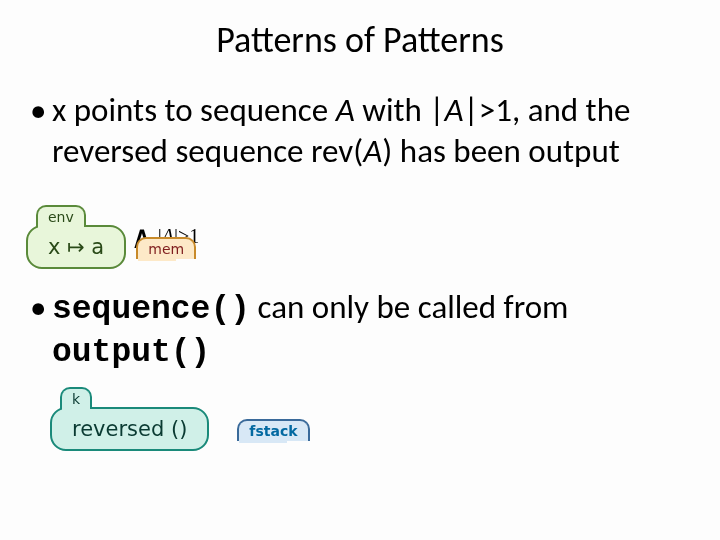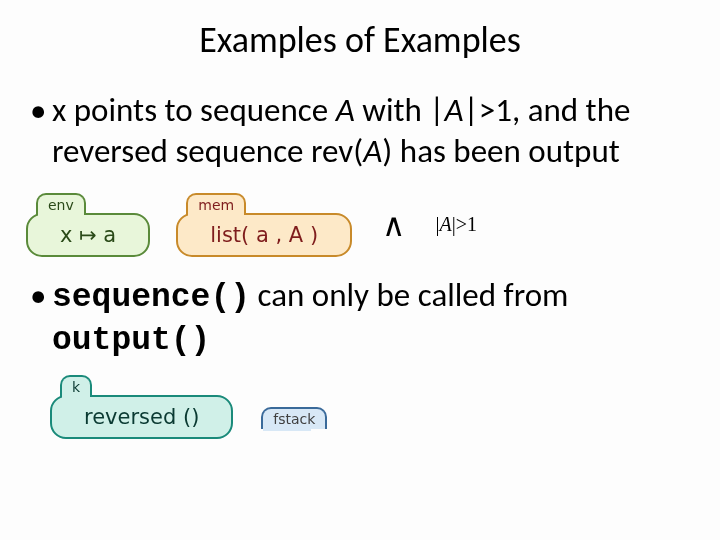--- a/index.html
+++ b/index.html
@@ -30,22 +30,22 @@
     content: "•";
     position: absolute;
     left: 2px;
     top: 0;
   }
   .italic { font-style: italic; }
   .mono { font-family: 'Courier New', monospace; font-weight: bold; }
   .row1 {
     display: flex;
     align-items: center;
-    gap: 26px;
-    margin: 20px 0 18px 6px;
+    gap: 0;
+    margin: 32px 0 18px 6px;
   }
   .row2 {
     display: flex;
     align-items: center;
     gap: 18px;
     margin: 14px 0 0 30px;
   }
   .block {
     position: relative;
     font-family: 'DejaVu Sans', 'Segoe UI', sans-serif;
@@ -61,21 +61,21 @@
     border-bottom: none;
     border-radius: 10px 10px 0 0;
     display: flex;
     align-items: center;
     z-index: 2;
   }
   .body {
     margin-top: 20px;
     border: 2px solid;
     border-radius: 16px;
-    padding: 8px 32px;
+    padding: 8px 20px;
     font-size: 21px;
     min-height: 44px;
     display: flex;
     align-items: center;
     white-space: pre;
   }
   .tab-mask {
     position: absolute;
     top: 18px;
     left: 12px;
@@ -84,52 +84,51 @@
   }
   
   .env .tab, .env .body { border-color: #5a8a3a; background: #e8f6da; color: #2a4a18; }
   .env .tab-mask { background: #e8f6da; }
   .mem .tab, .mem .body { border-color: #c88a2a; background: #fde9c8; color: #7f1d1d; }
   .mem .tab-mask { background: #fde9c8; }
   .out .tab, .out .body { border-color: #b83aa8; background: #f8daf2; color: #5a1a52; }
   .out .tab-mask { background: #f8daf2; }
   .k .tab, .k .body { border-color: #1a8a7a; background: #d0f0e8; color: #0a3a32; }
   .k .tab-mask { background: #d0f0e8; }
-  .fstack .tab, .fstack .body { border-color: #3a6a9a; background: #d8e8f6; color: #404040; }
+  .fstack .tab, .fstack .body { border-color: #3a6a9a; background: #d8e8f6; color: #0369a1; font-weight: bold; }
   .fstack .tab-mask { background: #d8e8f6; }
   .conj {
     font-size: 32px;
     font-family: 'Times New Roman', serif;
     padding: 0 4px;
   }
   .cond {
     font-size: 20px;
     font-family: Liberation Serif, serif;
   }
   .cond .ai { font-style: italic; }
 </style>
 </head>
 <body>
 
-<h1 class="title">Examples of Examples</h1>
+<h1 class="title">Patterns of Patterns</h1>
 
 <div class="bullet">
   <span>x points to sequence </span><span class="italic">A</span><span> with |</span><span class="italic">A</span><span>|&gt;1, and the reversed sequence rev(</span><span class="italic">A</span><span>) has been output</span>
 </div>
 
 <div class="row1">
   <div class="block env">
     <div class="tab">env</div>
     <div class="tab-mask" style="width:30px"></div>
     <div class="body">x ↦ a</div>
   </div>
   <div class="block mem">
     <div class="tab">mem</div>
     <div class="tab-mask" style="width:38px"></div>
-    <div class="body">list( a , A )</div>
   </div>
   <span class="conj">∧</span>
   <span class="cond">
     <span>|</span><span class="ai">A</span><span>|&gt;1</span>
   </span>
 </div>
 
 <div class="bullet">
   <span class="mono">sequence()</span>
   <span>can only be called from </span><span class="mono">output()</span>

